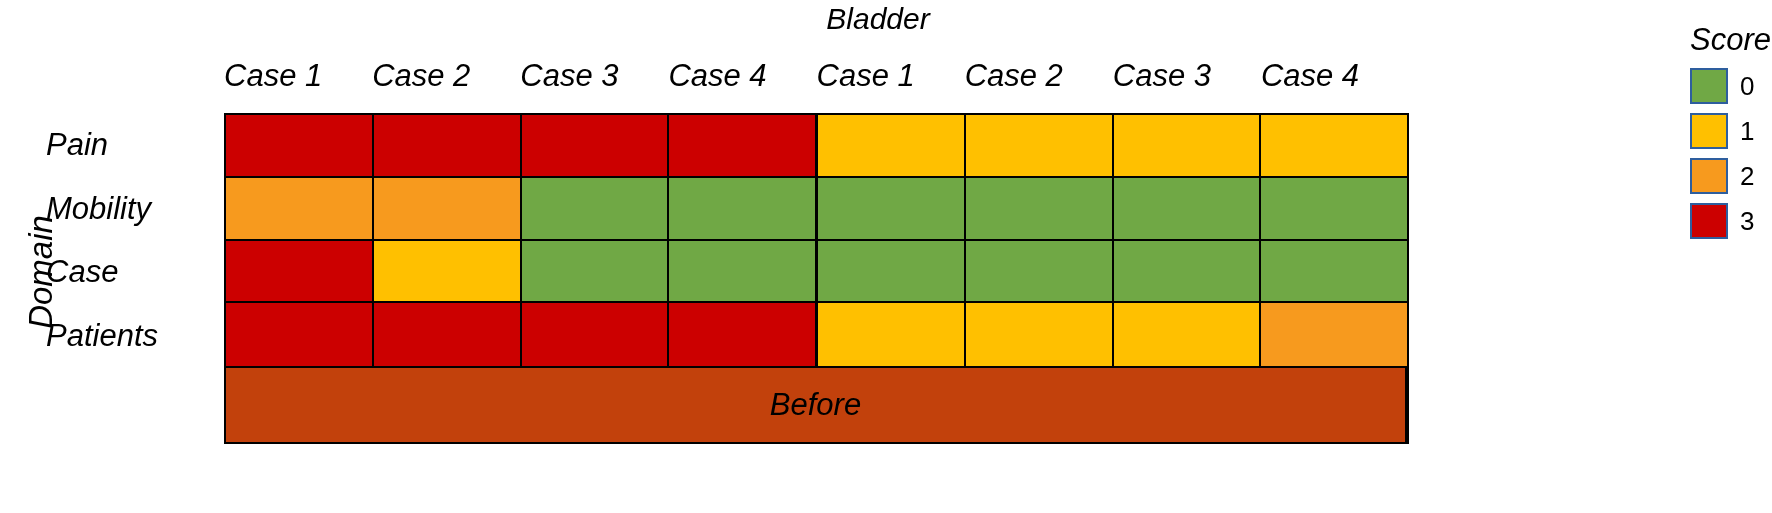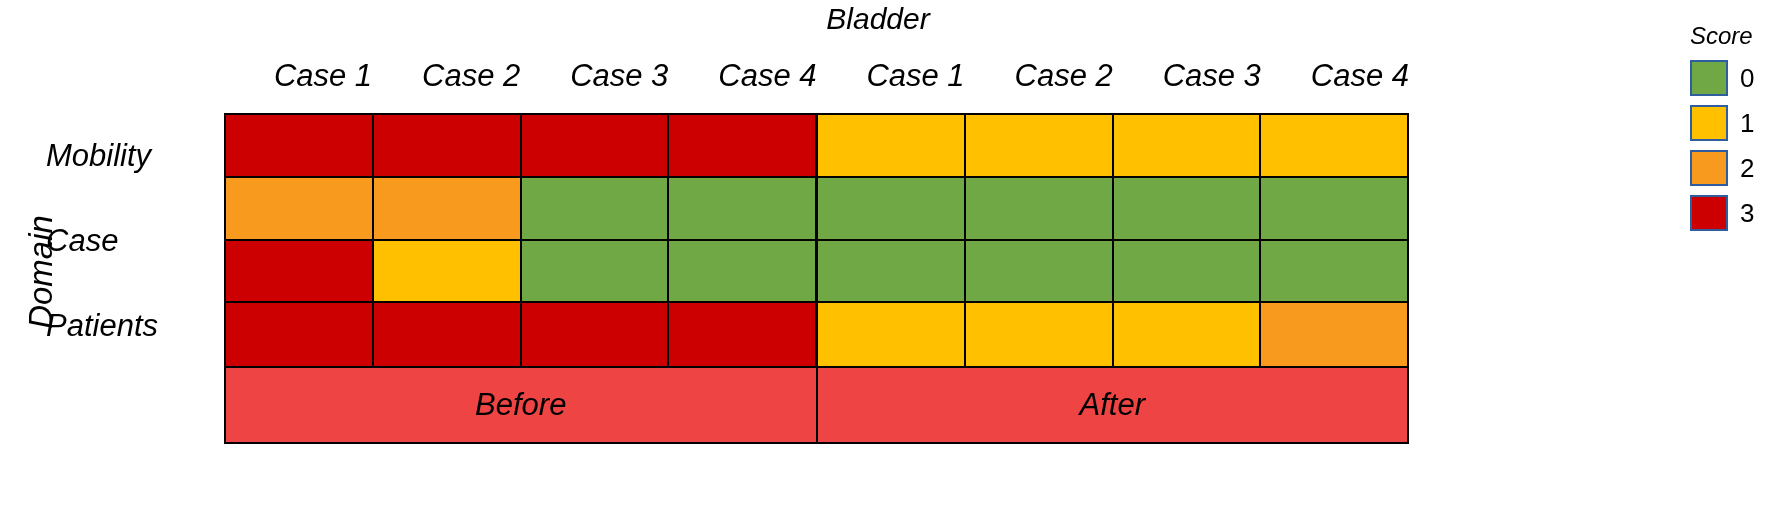--- a/index.html
+++ b/index.html
@@ -76,21 +76,21 @@
   .col-headers {
     position: absolute;
     left: 224px;
     top: 58px;
     width: 1185px;
     height: 46px;
     display: flex;
   }
   .col-header {
     flex: 1 1 0;
-    text-align: right;
+    text-align: left;
     font-style: italic;
     font-size: 31px;
     color: #000;
     white-space: nowrap;
   }
 
   
   .grid {
     position: absolute;
     left: 224px;
@@ -130,35 +130,35 @@
     display: flex;
   }
   .footer-cell {
     flex: 1 1 0;
     display: flex;
     align-items: center;
     justify-content: center;
     font-style: italic;
     font-size: 31px;
     color: #000;
-    background: #ef4444;
+    background: #c2410c;
     box-sizing: border-box;
   }
   .footer-cell.first { border-right: 2.5px solid #000; }
 
   
   .legend {
     position: absolute;
     left: 1690px;
     top: 22px;
     width: 82px;
   }
   .legend-title {
     font-style: italic;
-    font-size: 24px;
+    font-size: 31px;
     color: #000;
     margin-bottom: 10px;
     white-space: nowrap;
   }
   .legend-item {
     display: flex;
     align-items: center;
     margin-bottom: 9px;
   }
   .legend-swatch {
@@ -178,20 +178,21 @@
 </head>
 <body>
 
 <div class="figure">
 
   <div class="top-title">Bladder</div>
 
   <div class="y-axis-label">Domain</div>
 
   <div class="row-labels">
+      <div class="row-label">Pain</div>
       <div class="row-label">Mobility</div>
       <div class="row-label">Case</div>
       <div class="row-label">Patients</div>
     </div>
 
   <div class="col-headers">
       <div class="col-header">Case 1</div>
       <div class="col-header">Case 2</div>
       <div class="col-header">Case 3</div>
       <div class="col-header">Case 4</div>
@@ -239,21 +240,20 @@
         <div class="cell half-divider" style="background: rgb(204, 0, 0);"></div>
         <div class="cell" style="background: rgb(255, 192, 0);"></div>
         <div class="cell" style="background: rgb(255, 192, 0);"></div>
         <div class="cell" style="background: rgb(255, 192, 0);"></div>
         <div class="cell" style="background: rgb(247, 154, 30);"></div>
       </div>
     </div>
 
   <div class="footer">
     <div class="footer-cell first">Before</div>
-    <div class="footer-cell">After</div>
   </div>
 
   <div class="legend">
     <div class="legend-title">Score</div>
     <div class="legend-items">
         <div class="legend-item">
           <div class="legend-swatch" style="background: rgb(112, 168, 69); border-color: rgb(46, 94, 158);"></div>
           <div class="legend-label">0</div>
         </div>
         <div class="legend-item">

